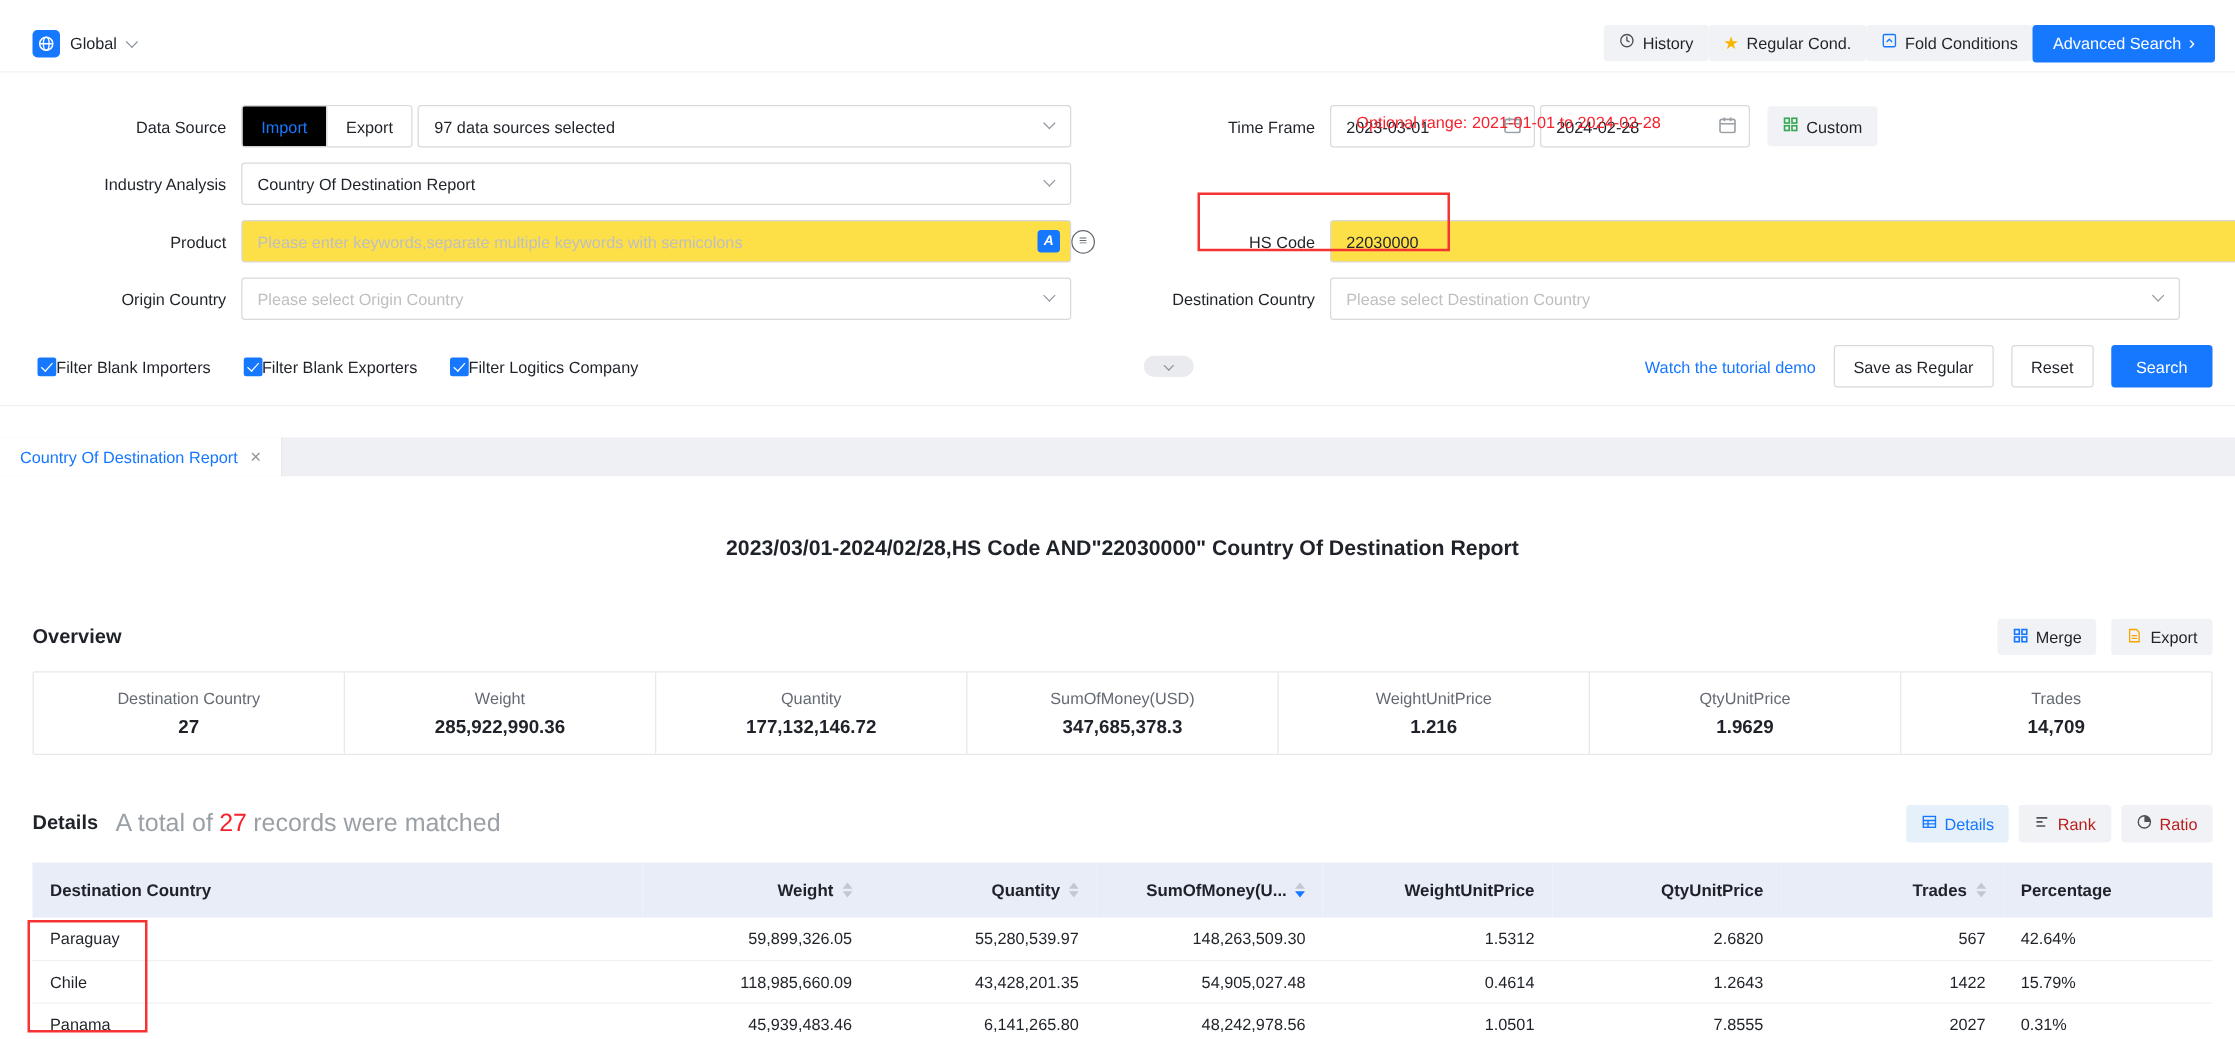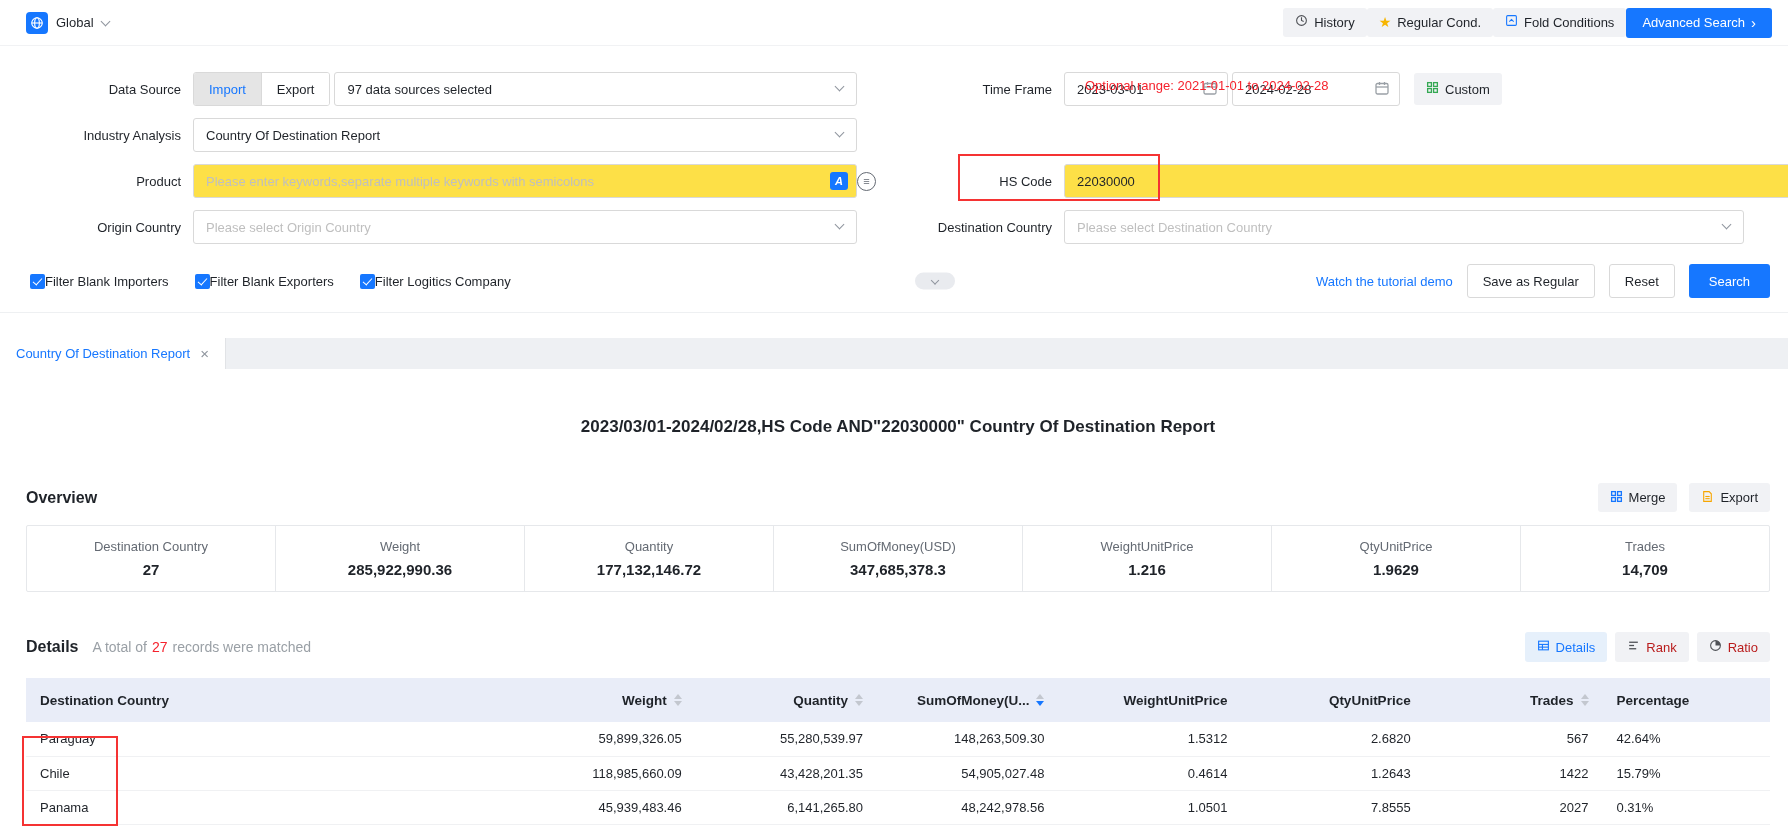--- a/index.html
+++ b/index.html
@@ -3,21 +3,21 @@
 <meta charset="utf-8">
 <style>
   * { box-sizing: border-box; }
   html,body { margin:0; padding:0; }
   body {
     width:1788px; height:831px; overflow:hidden; position:relative;
     background:#fff; color:#1f2329;
     font-family:"Liberation Sans", sans-serif; font-size:13px;
   }
   
-  .topbar { height:46px; display:flex; align-items:center; padding:0 16px 0 26px; border-bottom:1px solid #f1f2f4; }
+  .topbar { height:46px; display:flex; align-items:center; padding:0 16px 0 26px; border-bottom:1px solid #f1f2f4;margin-top:12px; }
   .region-switch { display:flex; align-items:center; gap:8px; cursor:pointer; }
   .globe-badge { width:22px; height:22px; border-radius:4px; background:#1677ff; display:flex; align-items:center; justify-content:center; }
   .caret { width:7px; height:7px; border-right:1.6px solid #8f959e; border-bottom:1.6px solid #8f959e; transform:rotate(45deg); display:inline-block; margin-top:-3px; }
   .topbar-actions { margin-left:auto; display:flex; gap:0; align-items:flex-start; }
   .tool-btn { height:29px; padding:0 12px; background:#f1f2f5; border:none; border-radius:3px; display:inline-flex; align-items:center; gap:6px; font:inherit; color:#1f2329; cursor:pointer; }
   .star { color:#f7b500; font-size:14px; line-height:1; }
   .primary-btn { background:#1677ff; color:#fff; padding:0 16px; height:30px; }
   .adv-chevron { font-size:15px; line-height:1; }
   
   .search-panel { position:relative; padding:0 18px 14px 26px; border-bottom:1px solid #eef0f2; }
@@ -30,21 +30,21 @@
   .left-zone { width:664px; display:flex; gap:4px; flex:none; align-items:center; }
   .right-zone { display:flex; align-items:center; gap:4px; }
   .select { border:1px solid #d9d9d9; border-radius:3px; height:34px; display:flex; align-items:center; padding:0 30px 0 12px; position:relative; cursor:pointer; background:#fff; }
   .select .caret { position:absolute; right:13px; top:13px; }
   .flex1 { flex:1; }
   .w664 { width:664px; flex:none; }
   .w680 { width:680px; flex:none; }
   .placeholder { color:#bfbfbf;text-align:right; }
   .toggle { display:flex; border:1px solid #d9d9d9; border-radius:3px; overflow:hidden; height:34px; flex:none; }
   .seg { padding:0 15px; display:flex; align-items:center; cursor:pointer; background:#fff; }
-  .seg.active { background:#e5e5e5; color:#1677ff; }
+  .seg.active { background:#000000; color:#1677ff; }
   .seg + .seg { border-left:1px solid #d9d9d9; }
   .text-input { height:34px; border:1px solid #d9d9d9; border-radius:3px; padding:0 12px; font:inherit; color:#1f2329; width:100%; background:#fde047; }
   .text-input::placeholder { color:#bfbfbf; }
   .input-wrap { position:relative; width:664px; flex:none; }
   .input-wrap .text-input { padding-right:38px; }
   .translate-icon { position:absolute; right:9px; top:8px; width:18px; height:18px; background:#1677ff; border-radius:3px; color:#fff; font-size:11px; font-weight:bold; display:flex; align-items:center; justify-content:center; cursor:pointer; }
   .circle-icon { width:19px; height:19px; border:1.5px solid #646a73; border-radius:50%; color:#646a73; display:flex; align-items:center; justify-content:center; font-size:11px; cursor:pointer; }
   .date-input { width:164px; height:34px; border:1px solid #d9d9d9; border-radius:3px; display:flex; align-items:center; justify-content:space-between; padding:0 10px 0 12px; cursor:pointer; background:#fff; }
   .date-input.w168 { width:168px; }
   .custom-btn { margin-left:10px; height:32px; }
@@ -68,21 +68,21 @@
   .report-title { text-align:center; margin-top:48px; font-size:17px; font-weight:600; }
   .section-head { display:flex; align-items:center; margin-top:46px; }
   .section-title { font-size:16px; font-weight:700; }
   .head-actions { margin-left:auto; display:flex; gap:12px; }
   .stats-card { margin-top:13px; border:1px solid #e6e8eb; border-radius:2px; height:67px; display:flex; }
   .stat { flex:1; display:flex; flex-direction:column; align-items:center; justify-content:center; gap:7px; }
   .stat + .stat { border-left:1px solid #e6e8eb; }
   .stat-label { color:#646a73; }
   .stat-value { font-size:15px; font-weight:700; }
   .details-head { display:flex; align-items:center; margin-top:40px; }
-  .match-info { margin-left:14px; color:#9aa0a6; font-size:14px; }
+  .match-info { margin-left:14px; color:#9aa0a6; font-size:20px; }
   .match-count { color:#f5222d; margin:0 5px; }
   .view-switch { margin-left:auto; display:flex; gap:8px; }
   .seg-btn { height:30px; padding:0 12px; background:#f1f2f5; border:none; border-radius:3px; display:inline-flex; align-items:center; gap:6px; font:inherit; color:#b91c1c; cursor:pointer; }
   .seg-btn.active { background:#e6f0fb; color:#1677ff; }
   table { width:100%; border-collapse:collapse; margin-top:16px; table-layout:fixed; }
   thead th { background:#e9edf8; height:44px; font-size:13.5px; font-weight:700; padding:0 14px; }
   .th-in { display:flex; align-items:center; gap:7px; }
   .jend { justify-content:flex-end; }
   tbody td { height:34px; border-bottom:1px solid #f0f1f3; padding:0 14px; }
   .ta-r { text-align:right; }

